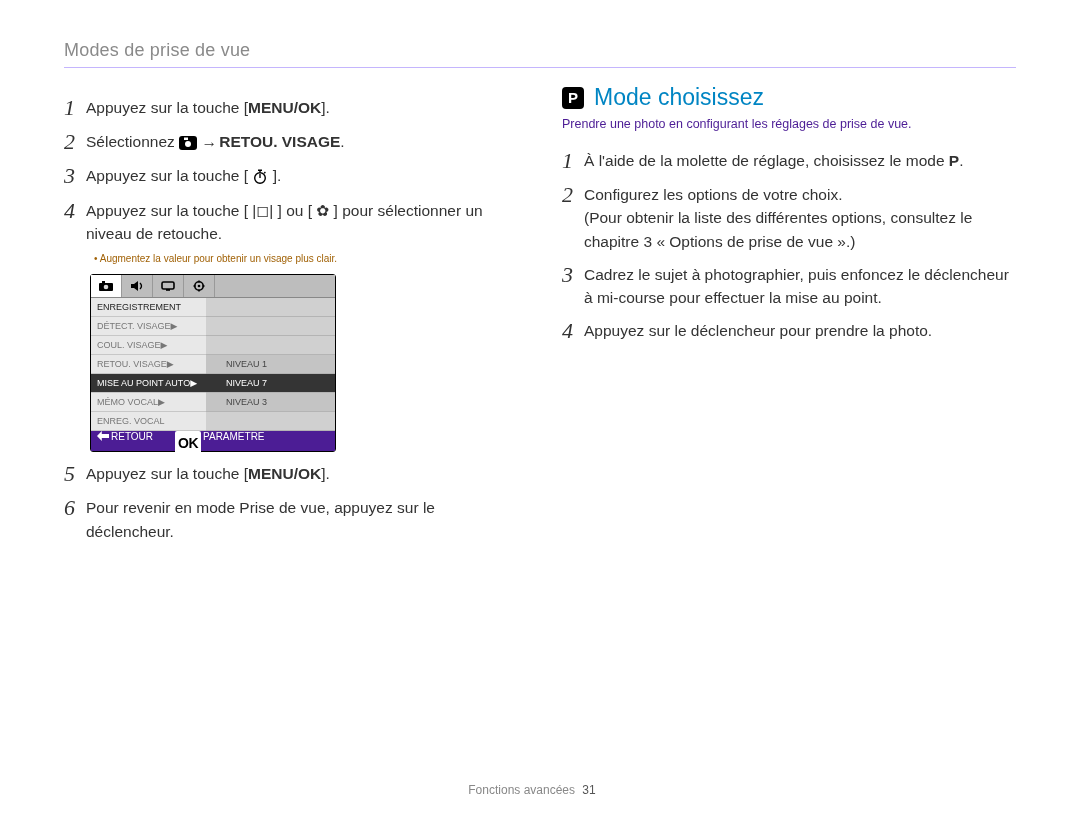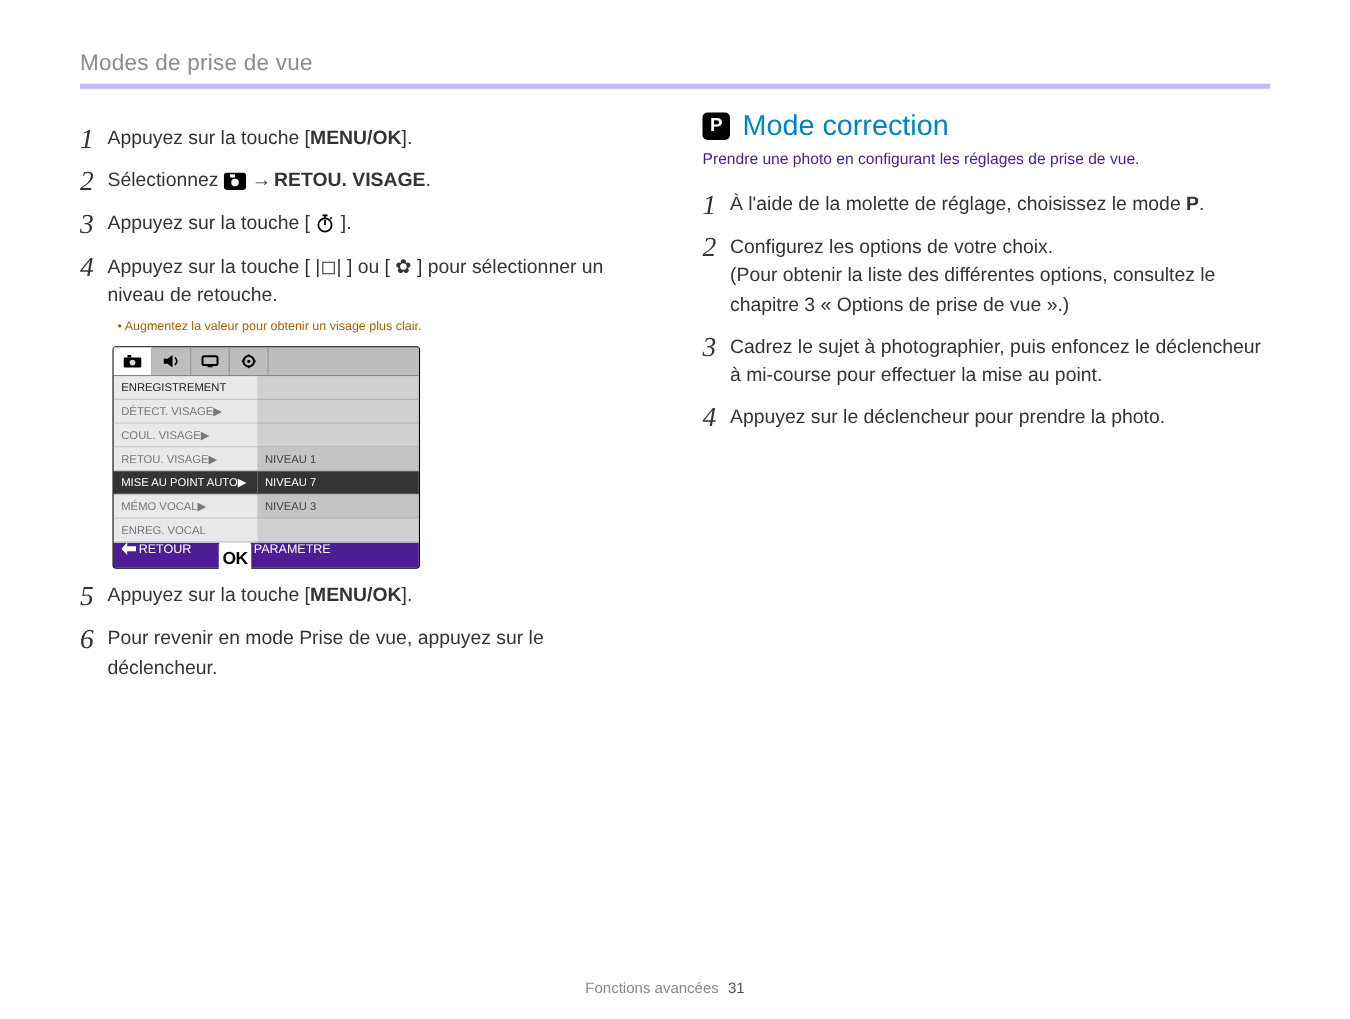--- a/index.html
+++ b/index.html
@@ -1,17 +1,17 @@
 <!DOCTYPE html>
 <html><head>
 <meta charset="utf-8">
 <style>
   html,body{margin:0;padding:0;background:#fff;font-family:Arial,Helvetica,sans-serif;color:#333}
   .page{width:1080px;height:815px;position:relative;box-sizing:border-box;padding:40px 64px 0 64px}
-  .header{font-size:18px;color:#8a8a8a;font-weight:300;border-bottom:4px solid #c4b5fd;padding-bottom:6px;letter-spacing:.2px}
+  .header{font-size:18px;color:#8a8a8a;font-weight:300;border-bottom:1px solid #c4b5fd;padding-bottom:6px;letter-spacing:.2px}
   .cols{display:flex;gap:44px;margin-top:18px}
   .col{flex:1;min-width:0}
   .pill{display:inline-block;background:#383838;color:#fff;border-radius:14px;padding:5px 14px;font-size:14px;font-weight:600}
   .step{display:flex;align-items:flex-start;margin-top:10px;line-height:1.5;font-size:15.5px;color:#333}
   .num{width:22px;flex:0 0 22px;font-size:22px;font-style:italic;font-family:Georgia,"Times New Roman",serif;color:#333;line-height:1.1}
   .step b{font-weight:700}
   .arrow{letter-spacing:-1px}
   .bullet{margin:8px 0 10px 30px;font-size:10px;color:#a16207}
   .bullet::before{content:"•  "}
   .icon-inline{display:inline-flex;align-items:center;justify-content:center;vertical-align:middle}
@@ -29,21 +29,21 @@
   .lcd-tab{width:30px;height:22px;border-right:1px solid #999;display:flex;align-items:center;justify-content:center}
   .lcd-tab.active{background:#fff}
   .lcd-tab svg{display:block}
   .lcd-body{display:flex}
   .lcd-menu{flex:0 0 115px;font-size:9px;color:#222}
   .lcd-item{display:flex;align-items:center;justify-content:flex-start;height:18px;padding:0 4px 0 6px;border-bottom:1px solid #c7c7c7;background:#e8e8e8}
   .lcd-item.dim{color:#777}
   .lcd-item.sel{background:#343434;color:#fff}
   .lcd-caret{font-size:9px;color:inherit}
   .lcd-levels{flex:1;font-size:9px;color:#444}
-  .lcd-level{height:18px;display:flex;align-items:center;padding-left:6px;background:#c4c4c4;border-bottom:1px solid #b4b4b4}
+  .lcd-level{height:18px;display:flex;align-items:center;padding-left:20px;background:#c4c4c4;border-bottom:1px solid #b4b4b4}
   .lcd-level.blank{background:#d0d0d0}
   .lcd-level.sel{background:#343434;color:#fff}
   .lcd-foot{display:flex;align-items:flex-start;background:#4c1d95;color:#fff;font-size:10px;height:20px;padding:0 6px;gap:2px}
   .lcd-foot .ok{background:#fff;color:#000;border-radius:2px;font-weight:700;padding:4px 3px;font-size:14px;margin-left:20px;letter-spacing:-.5px}
   .lcd-foot .back-ic{width:12px;height:10px;background:#fff;clip-path:polygon(40% 0,40% 30%,100% 30%,100% 70%,40% 70%,40% 100%,0 50%)}
 
   .footer{position:absolute;bottom:18px;left:0;right:16px;text-align:center;font-size:12px;color:#888}
   .footer .pg{color:#555;margin-left:4px}
 </style>
 </head>
@@ -194,21 +194,21 @@
 
       <div class="step">
         <span class="num">6</span>
         <span>Pour revenir en mode Prise de vue, appuyez sur le déclencheur.</span>
       </div>
     </div>
 
     <div class="col">
       <div class="h2">
         <span class="p-icon">P</span>
-        <span>Mode correction</span>
+        <span>Mode choisissez</span>
       </div>
       <div class="sub">Prendre une photo en configurant les réglages de prise de vue.</div>
 
       <div class="step" style="margin-top:18px">
         <span class="num">1</span>
         <span>
           <span>À l'aide de la molette de réglage, choisissez le mode </span><span class="glyph">P</span><span>.</span>
         </span>
       </div>
 

